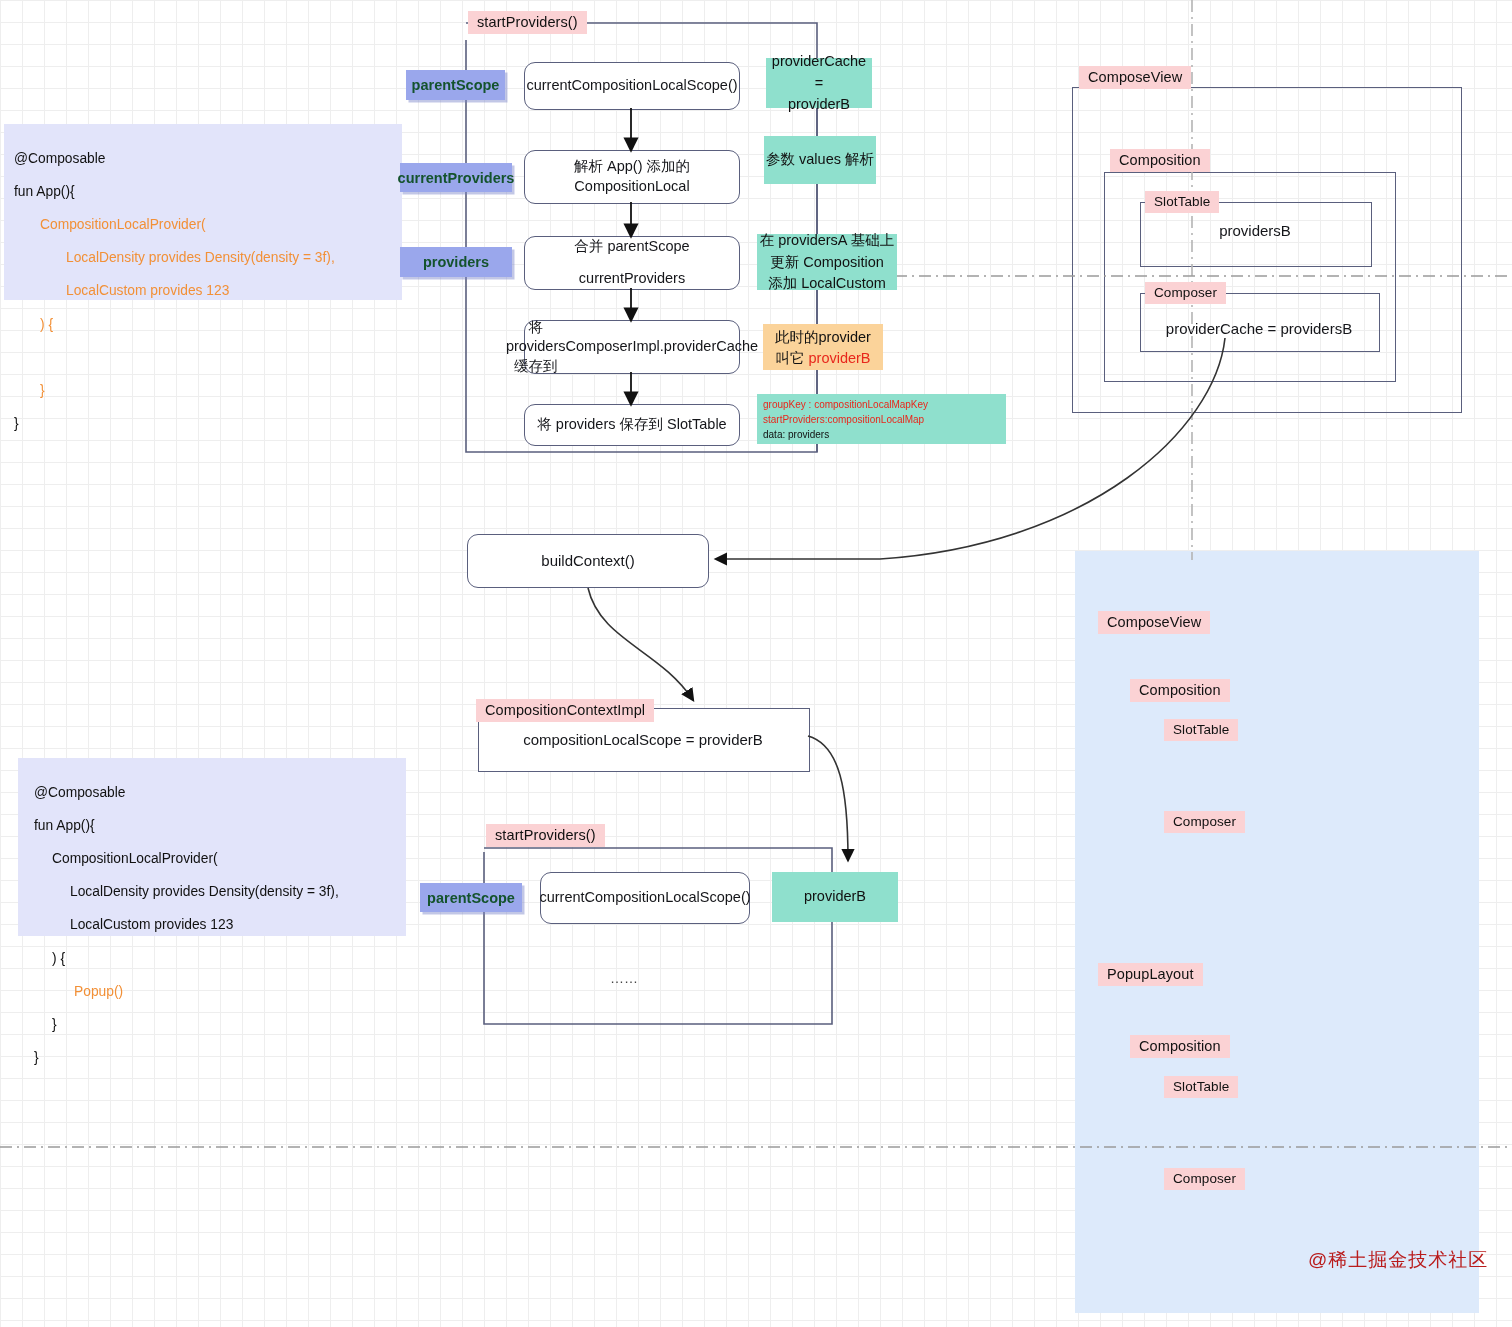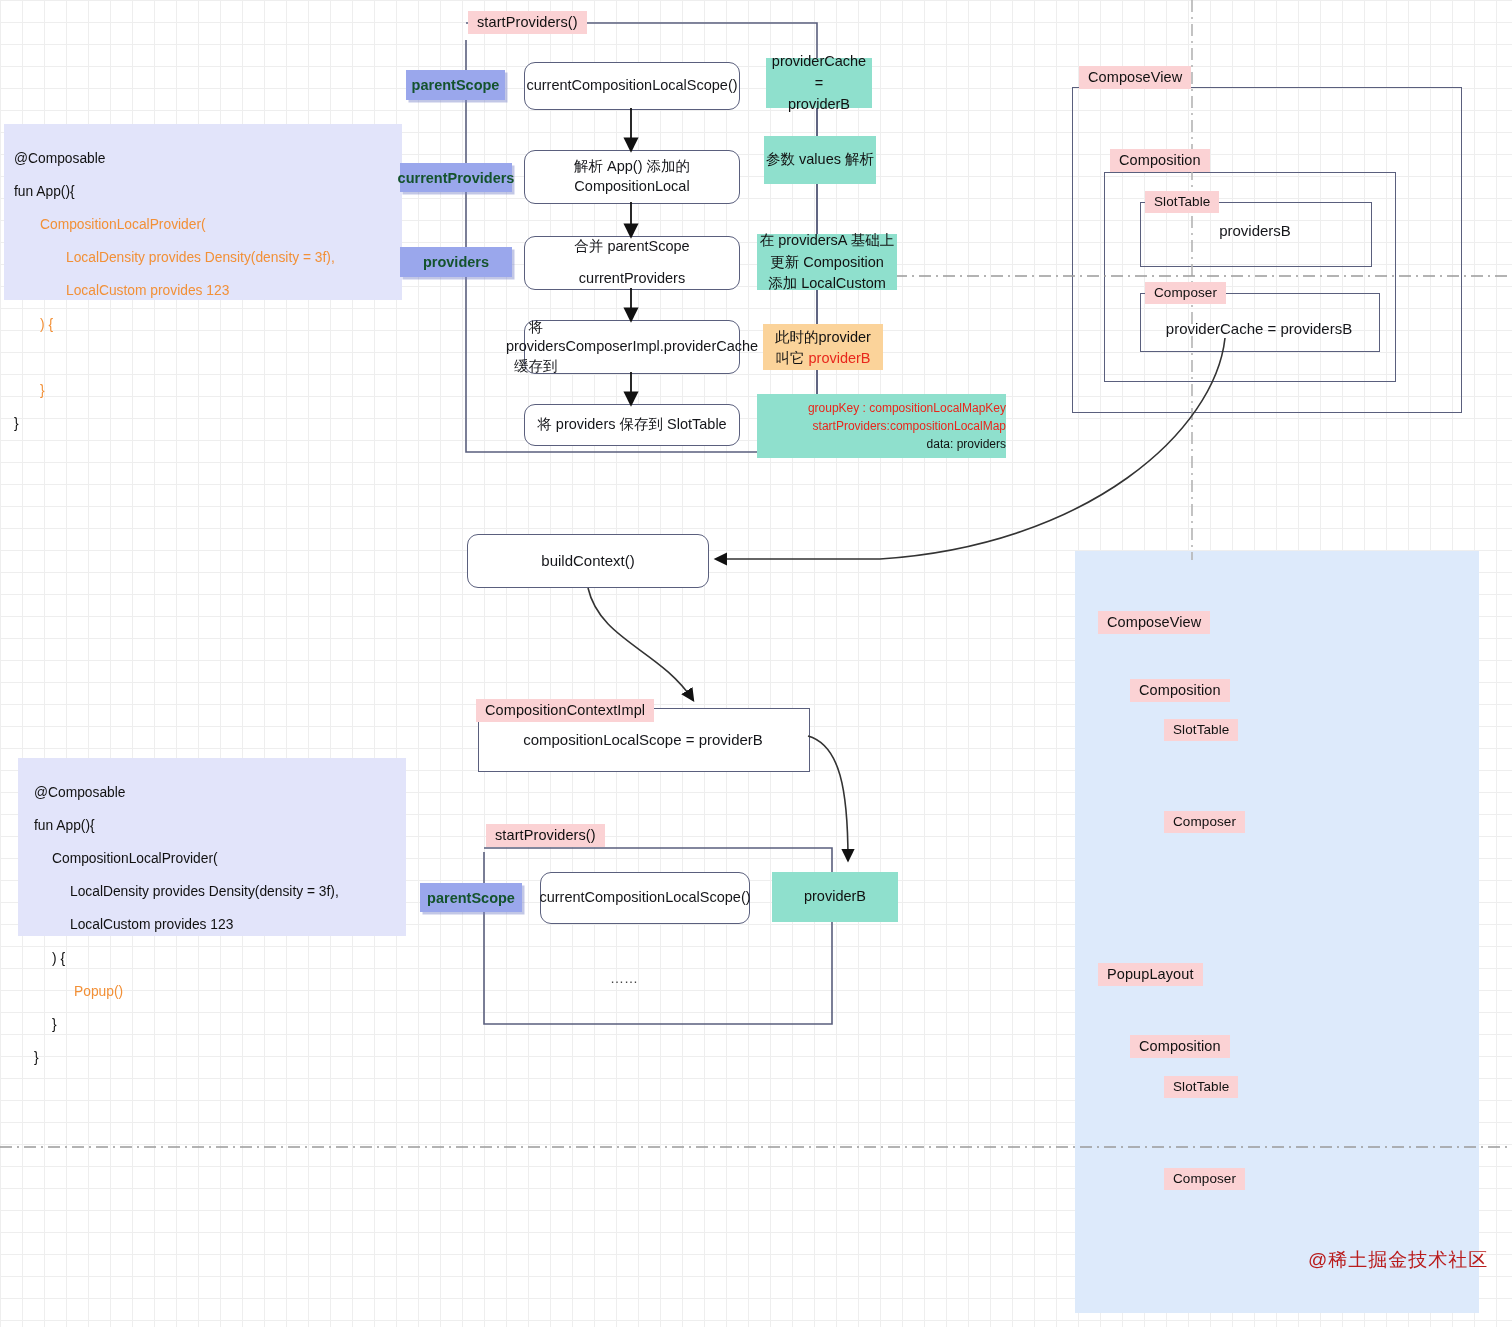--- a/index.html
+++ b/index.html
@@ -163,21 +163,21 @@
   <span>在 providersA 基础上</span>
   <span>更新 Composition</span>
   <span>添加 LocalCustom</span>
 </div>
 
 <div class="lbl-orange" style="left:763px;top:324px;width:120px;height:46px;">
   <span>此时的provider</span>
   <span><span>叫它 </span><span class="red">providerB</span></span>
 </div>
 
-<div class="lbl-green-left" style="left:757px;top:394px;width:243px;height:64px;font-size:12px;align-items:flex-end;">
+<div class="lbl-green-left" style="left:757px;top:394px;width:243px;height:50px;font-size:10px;">
   <span class="red">groupKey : compositionLocalMapKey</span>
   <span class="red">startProviders:compositionLocalMap</span>
   <span>data: providers</span>
 </div>
 
 <div class="plain-rect" style="left:1072px;top:87px;width:388px;height:324px;"></div>
 <div class="tag tag-pink" style="left:1079px;top:66px;">ComposeView</div>
 
 <div class="plain-rect" style="left:1104px;top:172px;width:290px;height:208px;"></div>
 <div class="tag tag-pink" style="left:1110px;top:149px;">Composition</div>

